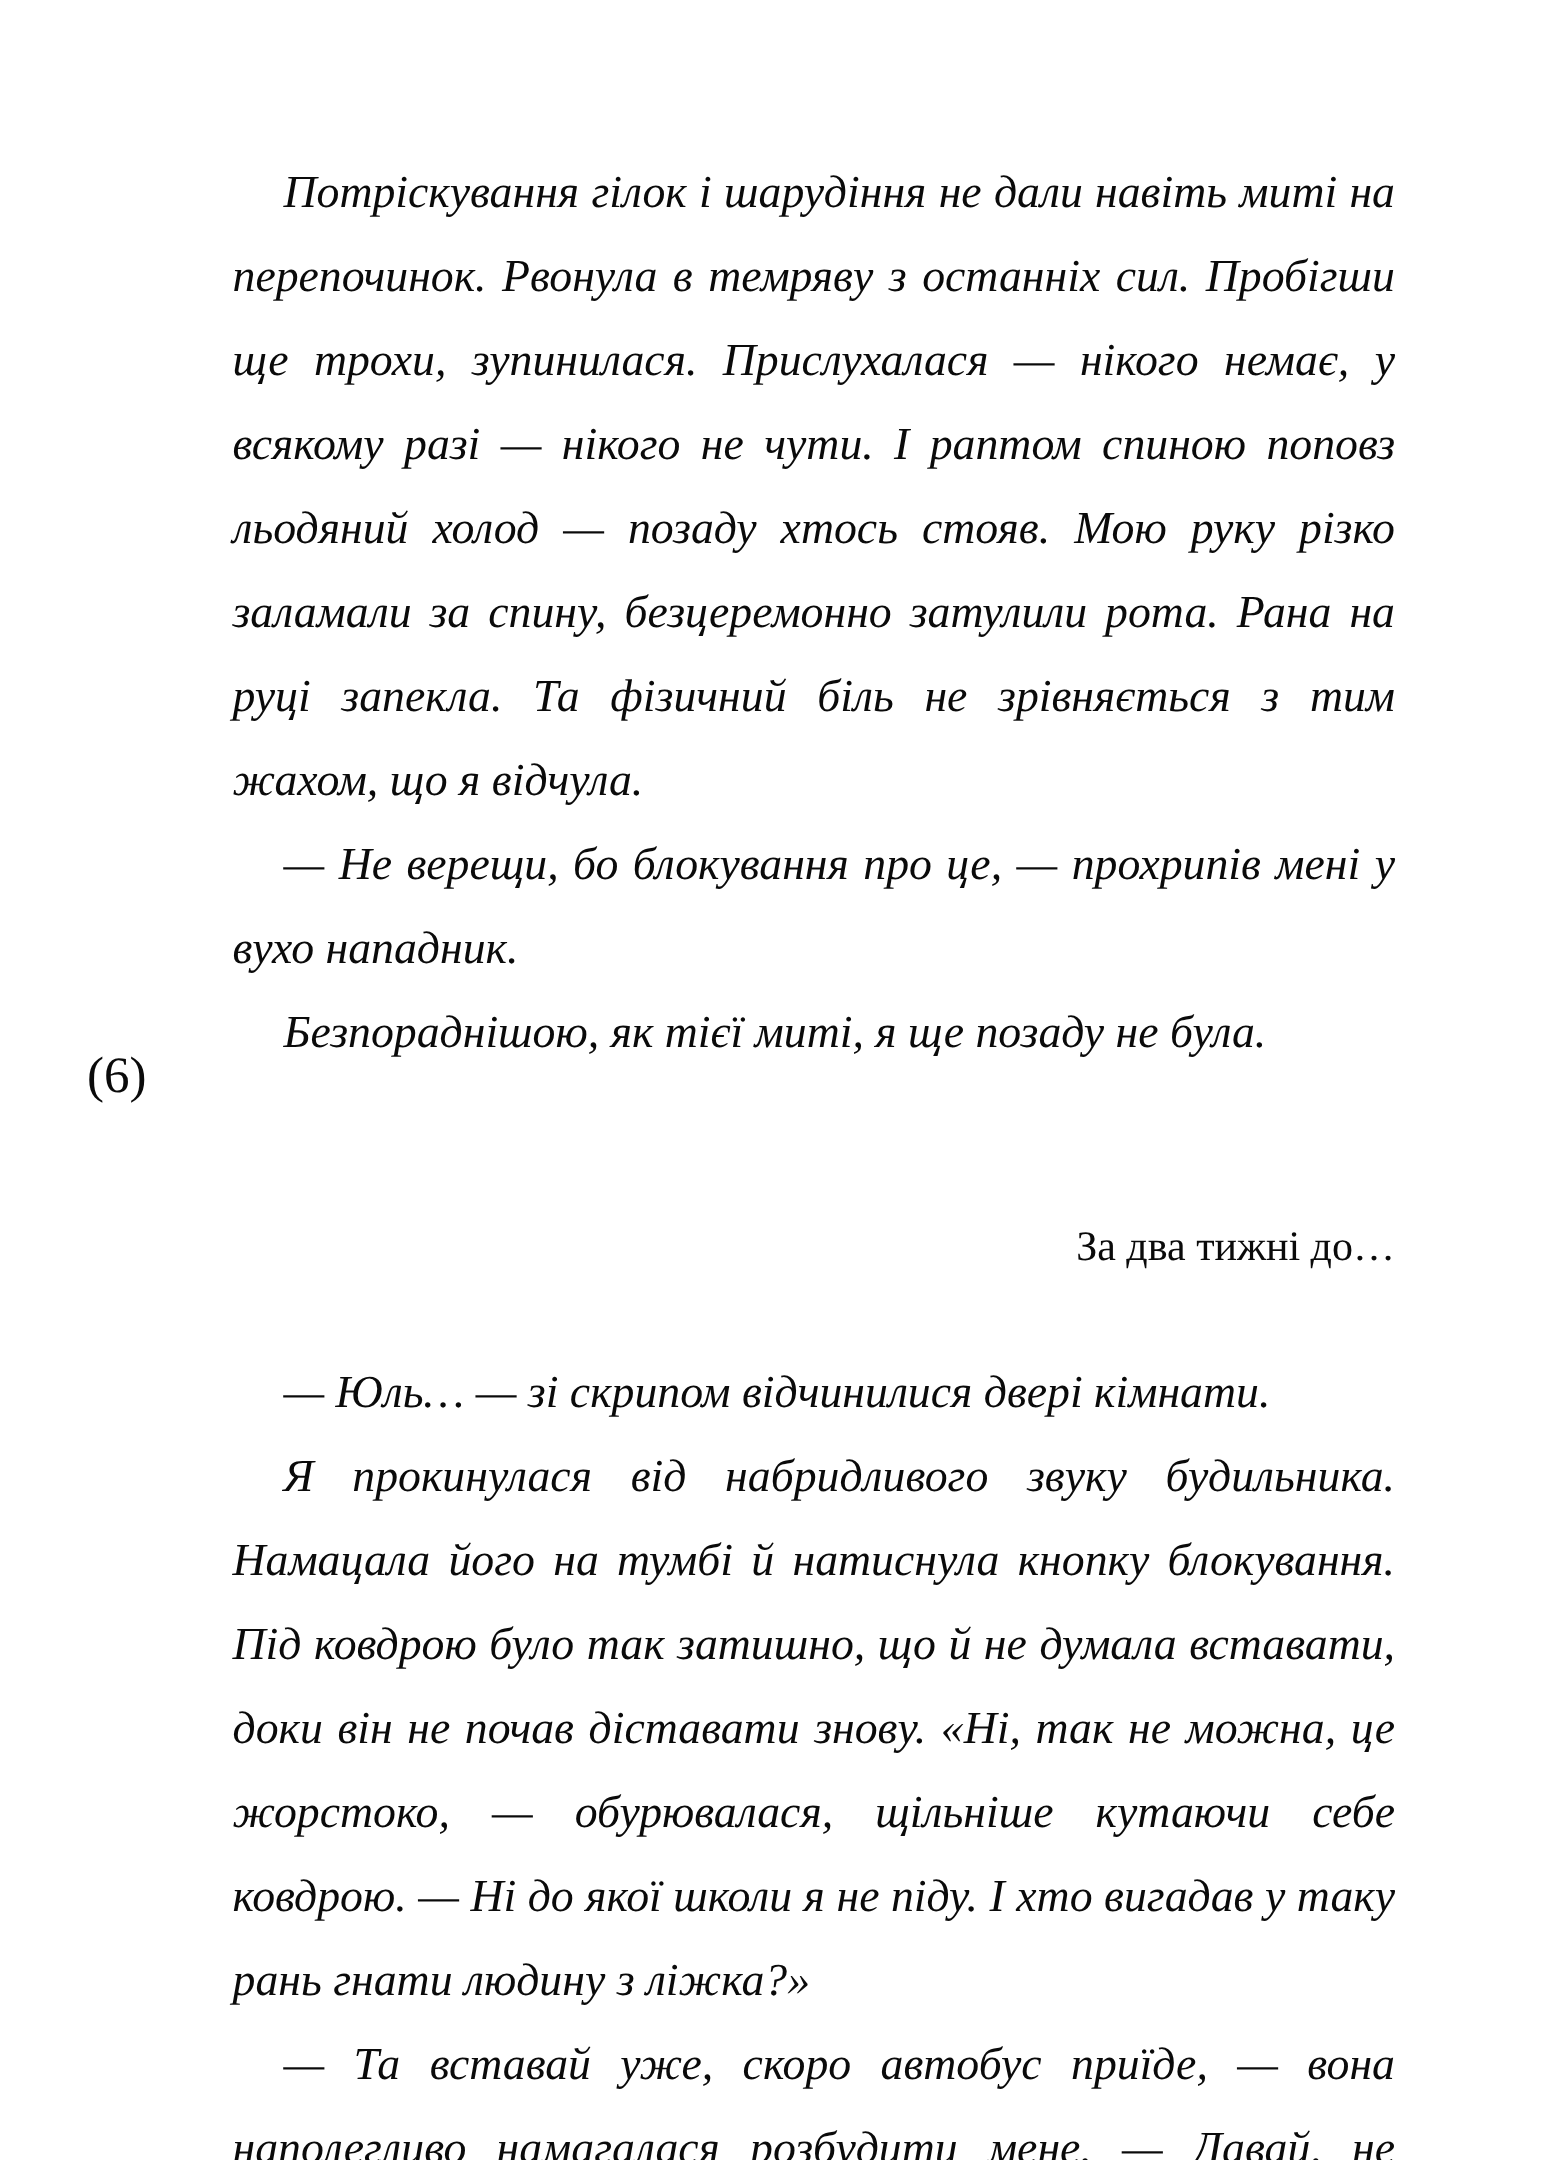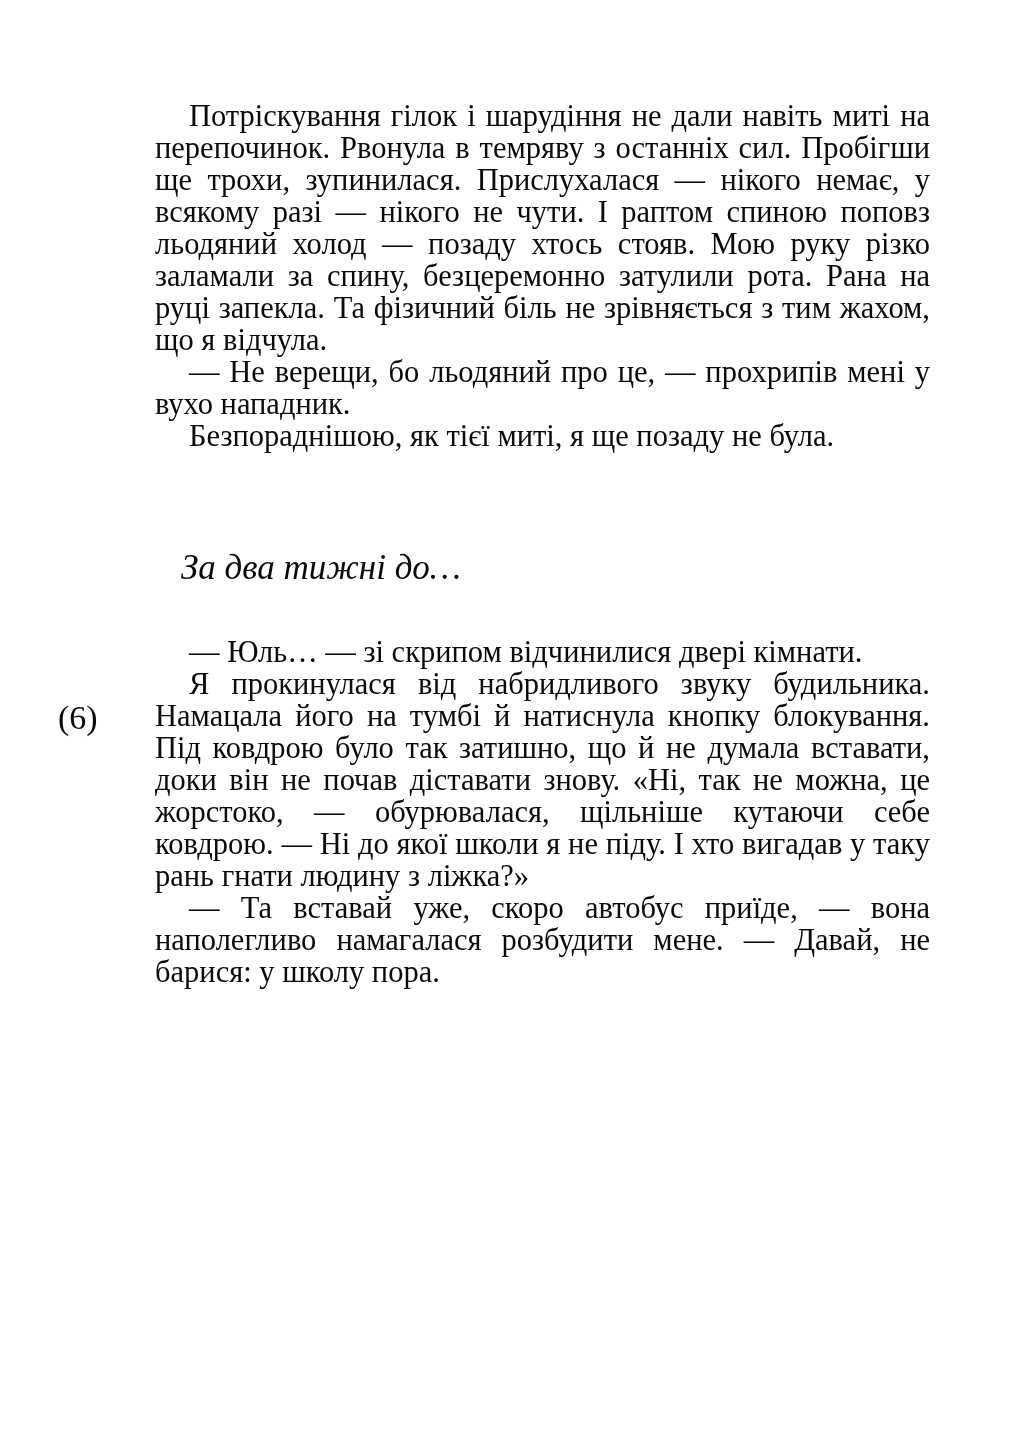--- a/index.html
+++ b/index.html
@@ -31,44 +31,44 @@
     left: 155px;
     top: 100px;
     width: 775px;
   }
 
   .para {
     margin: 0;
     text-align: justify;
     text-justify: inter-word;
     font-size: 30.5px;
-    line-height: 32px;
+    line-height: 56px;
     text-indent: 34px;
     letter-spacing: 0px;
     word-spacing: 0px;
     hyphens: manual;
+    font-style: italic;
   }
 
   
   .para + .para {
     margin-top: 0;
   }
 
   
   .scene-gap {
     height: 96px;
   }
 
   .scene-title {
     margin: 0;
-    font-style: italic;
-    font-size: 35px;
+    font-size: 28px;
     line-height: 40px;
     text-indent: 26px;
-    text-align: left;
+    text-align: right;
   }
 
   .after-title-gap {
     height: 48px;
   }
 
   
   .margin-marker {
     position: absolute;
     left: 58px;
@@ -84,21 +84,21 @@
 <body style="background: rgb(255, 255, 255); color: rgb(10, 10, 10);">
 
 <div class="page">
 
   <div class="margin-marker">(6)</div>
 
   <div class="text-column">
 
     <p class="para">Потріскування гілок і шарудіння не дали навіть миті на перепочинок. Рвонула в темряву з останніх сил. Пробігши ще трохи, зупинилася. Прислухалася — нікого немає, у всякому разі — нікого не чути. І раптом спиною поповз льодяний холод — позаду хтось стояв. Мою руку різко заламали за спину, безцеремонно затулили рота. Рана на руці запекла. Та фізичний біль не зрівняється з тим жахом, що я відчула.</p>
 
-    <p class="para">— Не верещи, бо льодяний про це, — прохрипів мені у вухо нападник.</p>
+    <p class="para">— Не верещи, бо блокування про це, — прохрипів мені у вухо нападник.</p>
 
     <p class="para">Безпораднішою, як тієї миті, я ще позаду не була.</p>
 
     <div class="scene-gap"></div>
 
     <p class="scene-title">За два тижні до…</p>
 
     <div class="after-title-gap"></div>
 
     <p class="para">— Юль… — зі скрипом відчинилися двері кімнати.</p>

